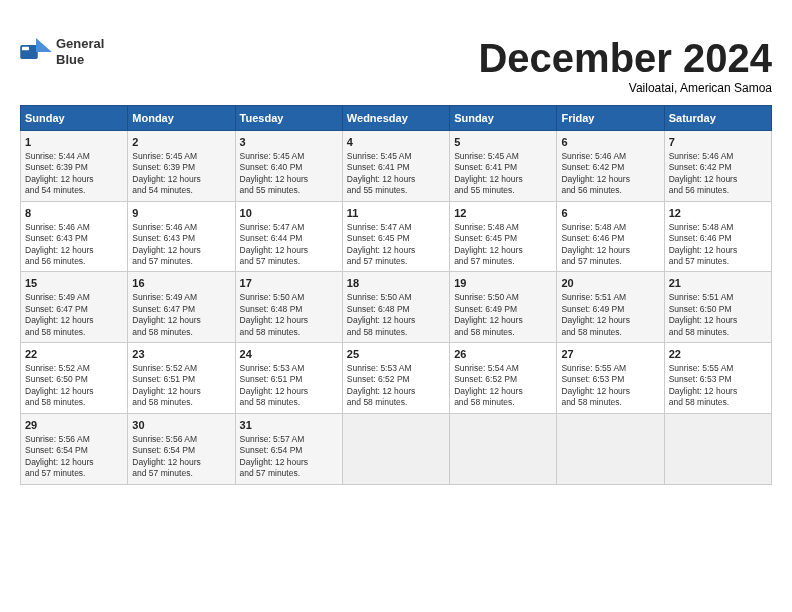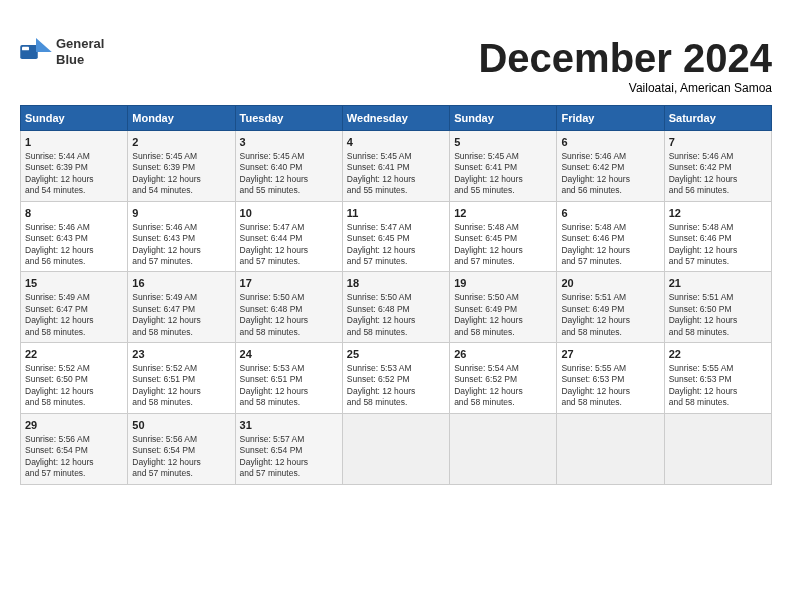--- a/index.html
+++ b/index.html
@@ -329,21 +329,21 @@
         </tr>
         <tr>
           <td>
             <span class="day-num">29</span>
             <div class="cell-text">Sunrise: 5:56 AM</div>
             <div class="cell-text">Sunset: 6:54 PM</div>
             <div class="cell-text">Daylight: 12 hours</div>
             <div class="cell-text">and 57 minutes.</div>
           </td>
           <td>
-            <span class="day-num">50</span>
+            <span class="day-num">30</span>
             <div class="cell-text">Sunrise: 5:56 AM</div>
             <div class="cell-text">Sunset: 6:54 PM</div>
             <div class="cell-text">Daylight: 12 hours</div>
             <div class="cell-text">and 57 minutes.</div>
           </td>
           <td>
             <span class="day-num">31</span>
             <div class="cell-text">Sunrise: 5:57 AM</div>
             <div class="cell-text">Sunset: 6:54 PM</div>
             <div class="cell-text">Daylight: 12 hours</div>

